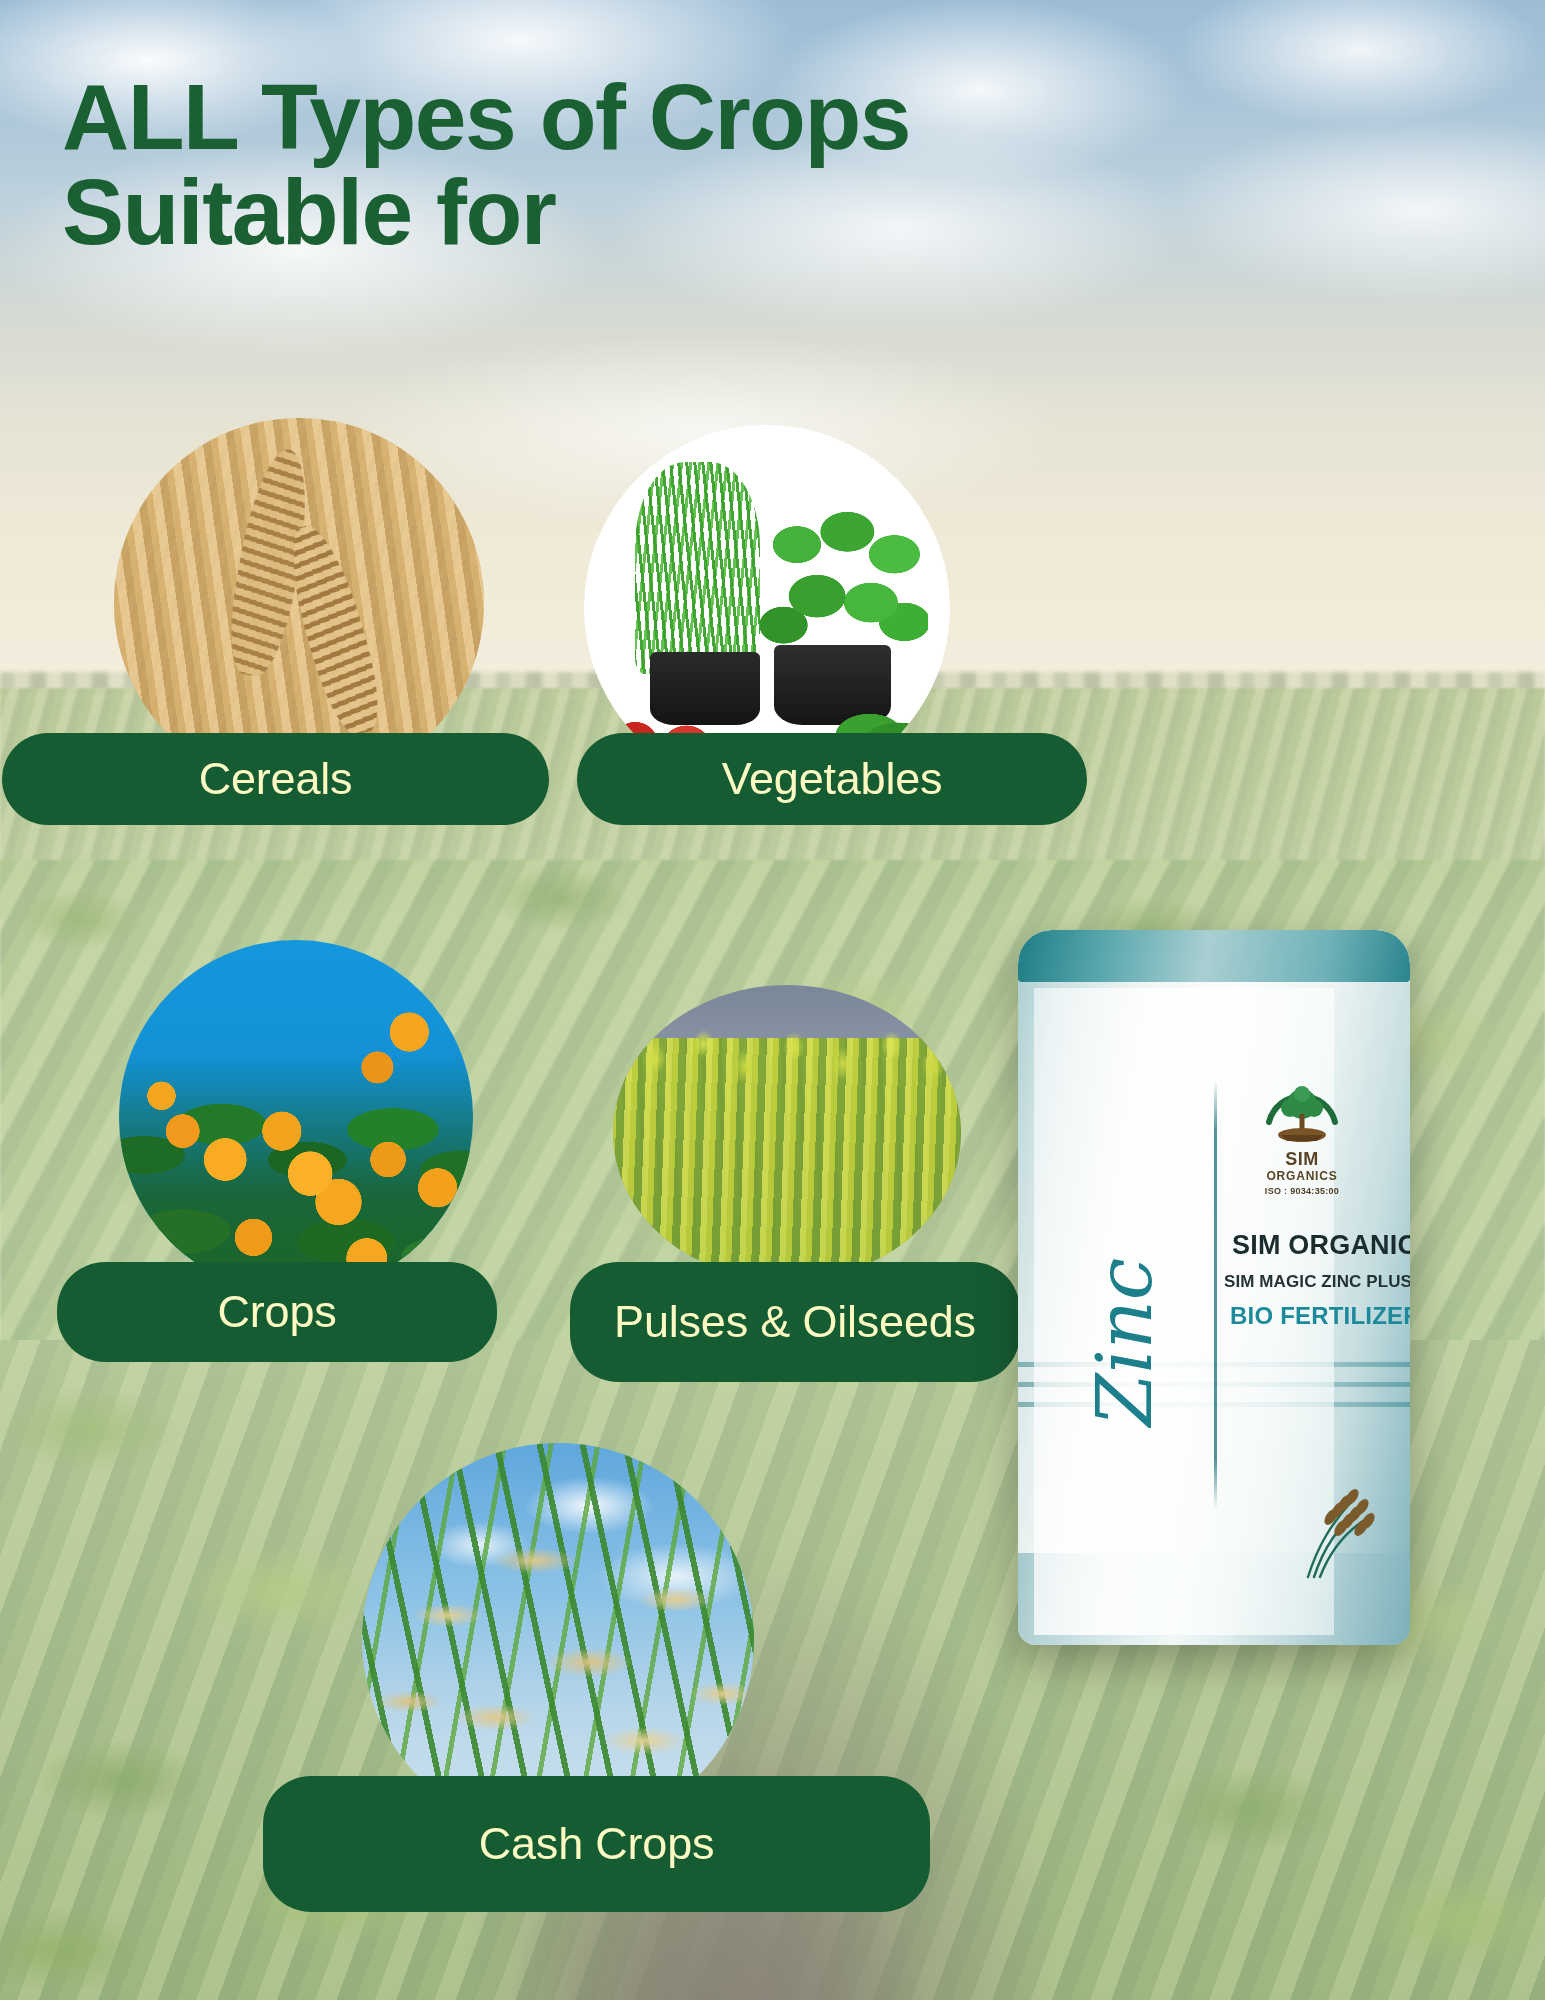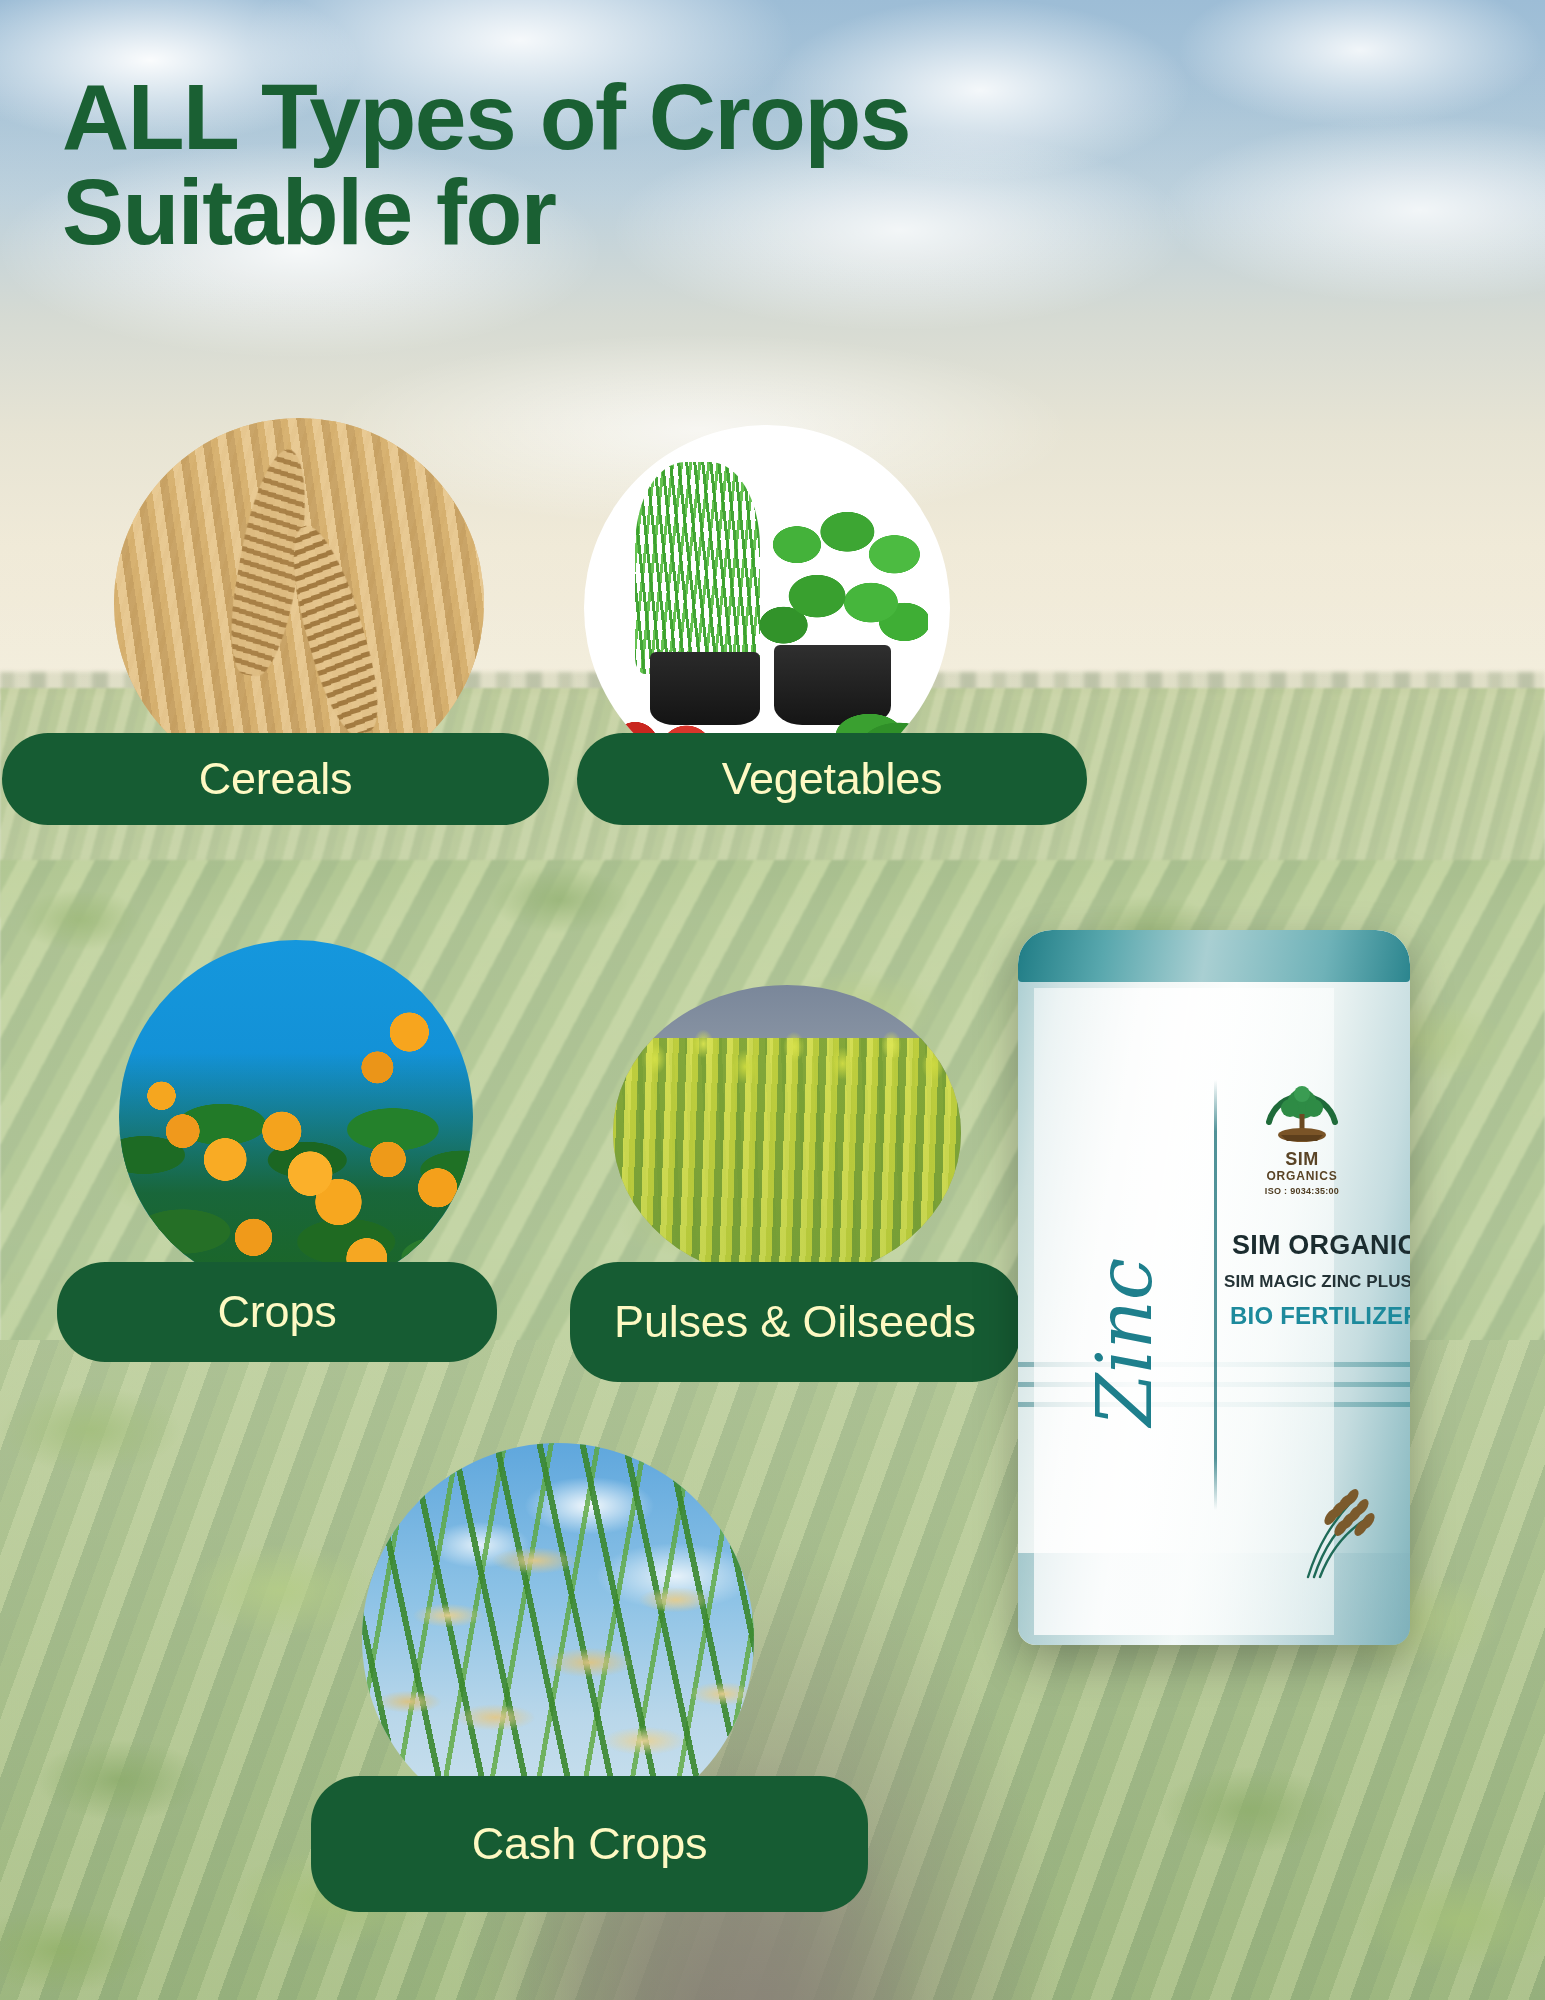--- a/index.html
+++ b/index.html
@@ -494,21 +494,21 @@
   </div>
 
   <div class="crop-tile" data-interactable="true">
     <div class="crop-circle" style="left:362px; top:1443px; width:392px; height:392px;" data-interactable="false">
       <div class="art-rice" data-interactable="false">
         <div class="clouds" data-interactable="false"></div>
         <div class="blades" data-interactable="false"></div>
         <div class="panicles" data-interactable="false"></div>
       </div>
     </div>
-    <div class="crop-pill" style="left:263px; top:1776px; width:557px; height:136px;margin-left:48px;" data-interactable="true">
+    <div class="crop-pill" style="left:263px; top:1776px; width:667px; height:136px;" data-interactable="true">
       <span data-interactable="false">Cash Crops</span>
     </div>
   </div>
 
   <div id="product-pouch" data-interactable="true">
     <div class="pouch-body" data-interactable="false">
       <div class="pouch-top-seal" data-interactable="false"></div>
       <div class="pouch-seal-line" style="top:432px;" data-interactable="false"></div>
       <div class="pouch-seal-line" style="top:452px;" data-interactable="false"></div>
       <div class="pouch-seal-line" style="top:472px;" data-interactable="false"></div>

